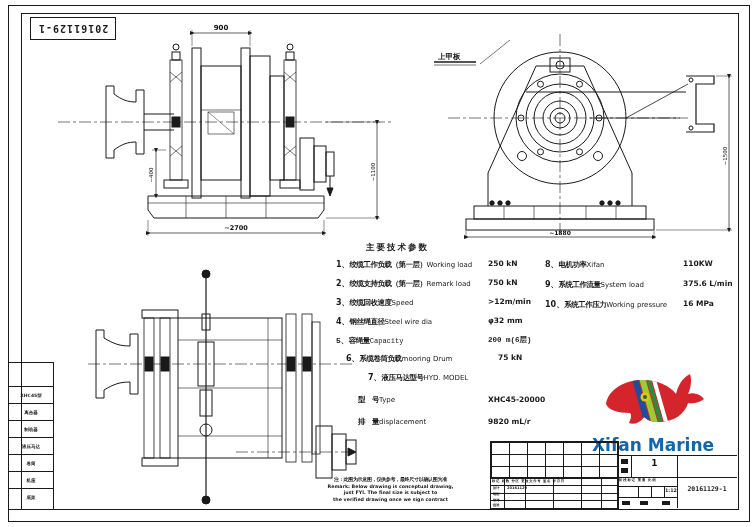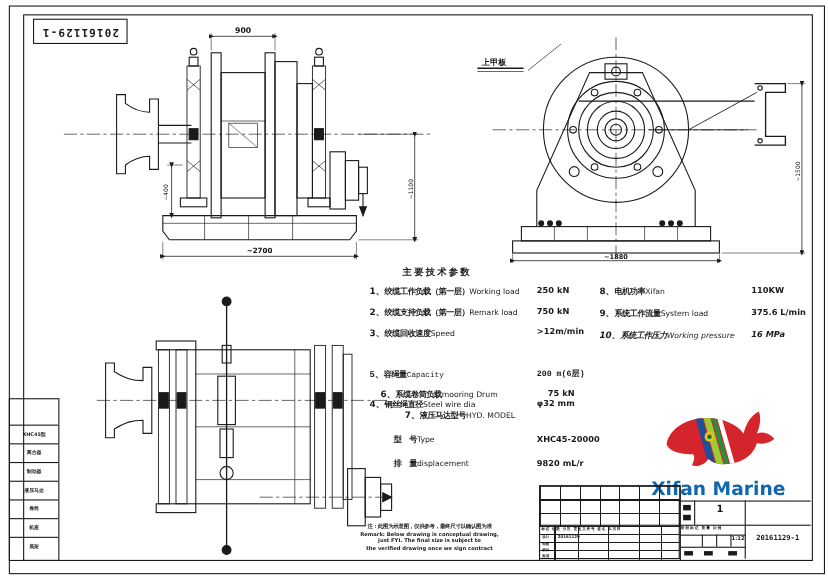--- a/index.html
+++ b/index.html
@@ -252,21 +252,21 @@
 
     <div class="spec-row" style="left:0;top:19px;">
       <span class="no">1、</span><span class="zh">绞缆工作负载（第一层）</span><span class="en">Working load</span><span class="val">250 kN</span>
     </div>
     <div class="spec-row" style="left:0;top:38px;">
       <span class="no">2、</span><span class="zh">绞缆支持负载（第一层）</span><span class="en">Remark load</span><span class="val">750 kN</span>
     </div>
     <div class="spec-row" style="left:0;top:57px;">
       <span class="no">3、</span><span class="zh">绞缆回收速度</span><span class="en">Speed</span><span class="val">&gt;12m/min</span>
     </div>
-    <div class="spec-row" style="left:0;top:76px;margin-top:46px;">
+    <div class="spec-row" style="left:0;top:76px;">
       <span class="no">4、</span><span class="zh">钢丝绳直径</span><span class="en">Steel wire dia</span><span class="val">φ32 mm</span>
     </div>
     <div class="spec-row" style="left:0;top:95px;font-family:Liberation Mono, monospace;">
       <span class="no">5、</span><span class="zh">容绳量</span><span class="en">Capacity</span><span class="val">200 m(6层)</span>
     </div>
     <div class="spec-row" style="left:0;top:113px;margin-left:10px;">
       <span class="no">6、</span><span class="zh">系缆卷筒负载</span><span class="en">mooring Drum</span><span class="val">75 kN</span>
     </div>
     <div class="spec-row" style="left:0;top:132px;margin-left:32px;">
       <span class="no">7、</span><span class="zh">液压马达型号</span><span class="en">HYD. MODEL</span><span class="val"></span>
@@ -277,21 +277,21 @@
     <div class="spec-row sub" style="left:0;top:177px;">
       <span class="zh">排　量</span><span class="en">displacement</span><span class="val">9820 mL/r</span>
     </div>
 
     <div class="spec-row r" style="left:209px;top:19px;">
       <span class="no">8、</span><span class="zh">电机功率</span><span class="en">Xifan</span><span class="val">110KW</span>
     </div>
     <div class="spec-row r" style="left:209px;top:39px;">
       <span class="no">9、</span><span class="zh">系统工作流量</span><span class="en">System load</span><span class="val">375.6 L/min</span>
     </div>
-    <div class="spec-row r" style="left:209px;top:59px;font-style:italic;">
+    <div class="spec-row r" style="left:209px;top:59px;">
       <span class="no">10、</span><span class="zh">系统工作压力</span><span class="en">Working pressure</span><span class="val">16 MPa</span>
     </div>
   </div>
 
   <div id="parts">
     <div class="pspacer"></div>
     <div class="prow">XHC45型</div>
     <div class="prow">离合器</div>
     <div class="prow">制动器</div>
     <div class="prow">液压马达</div>

